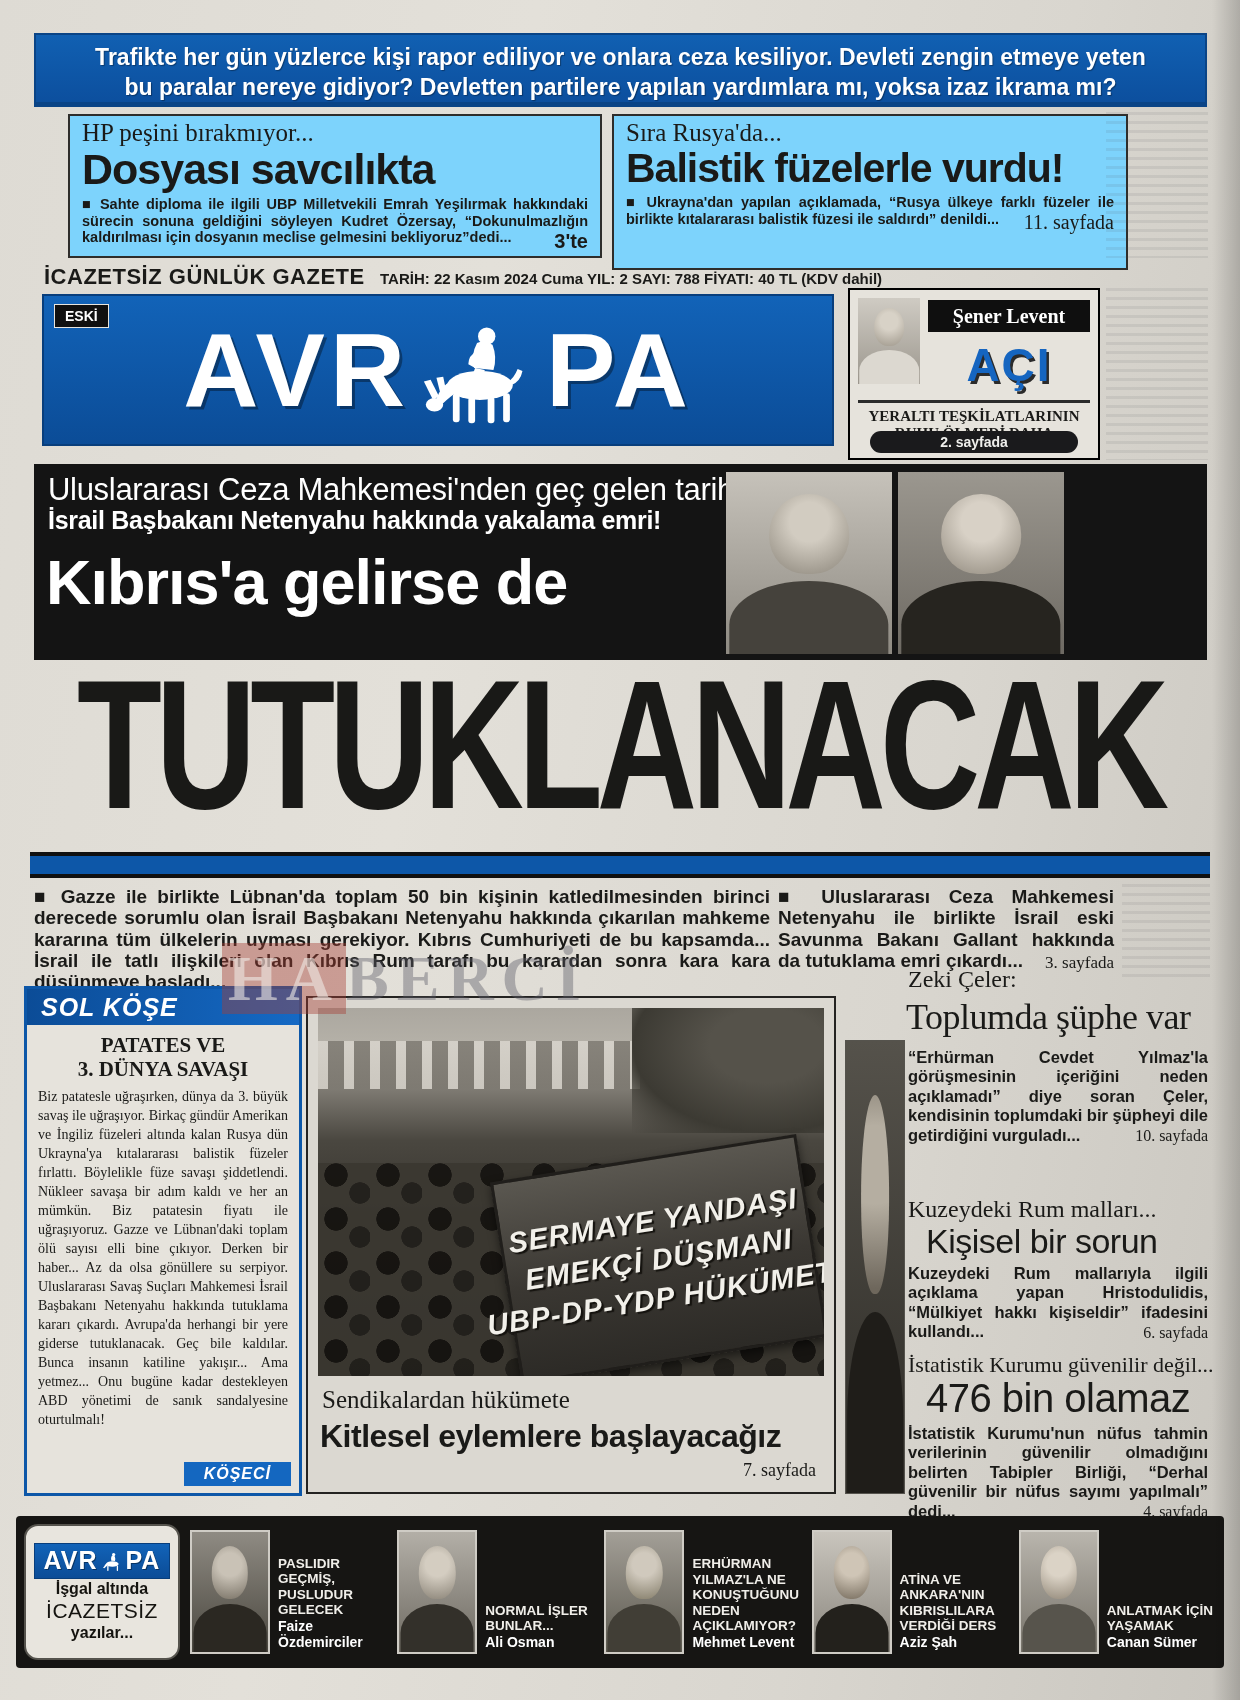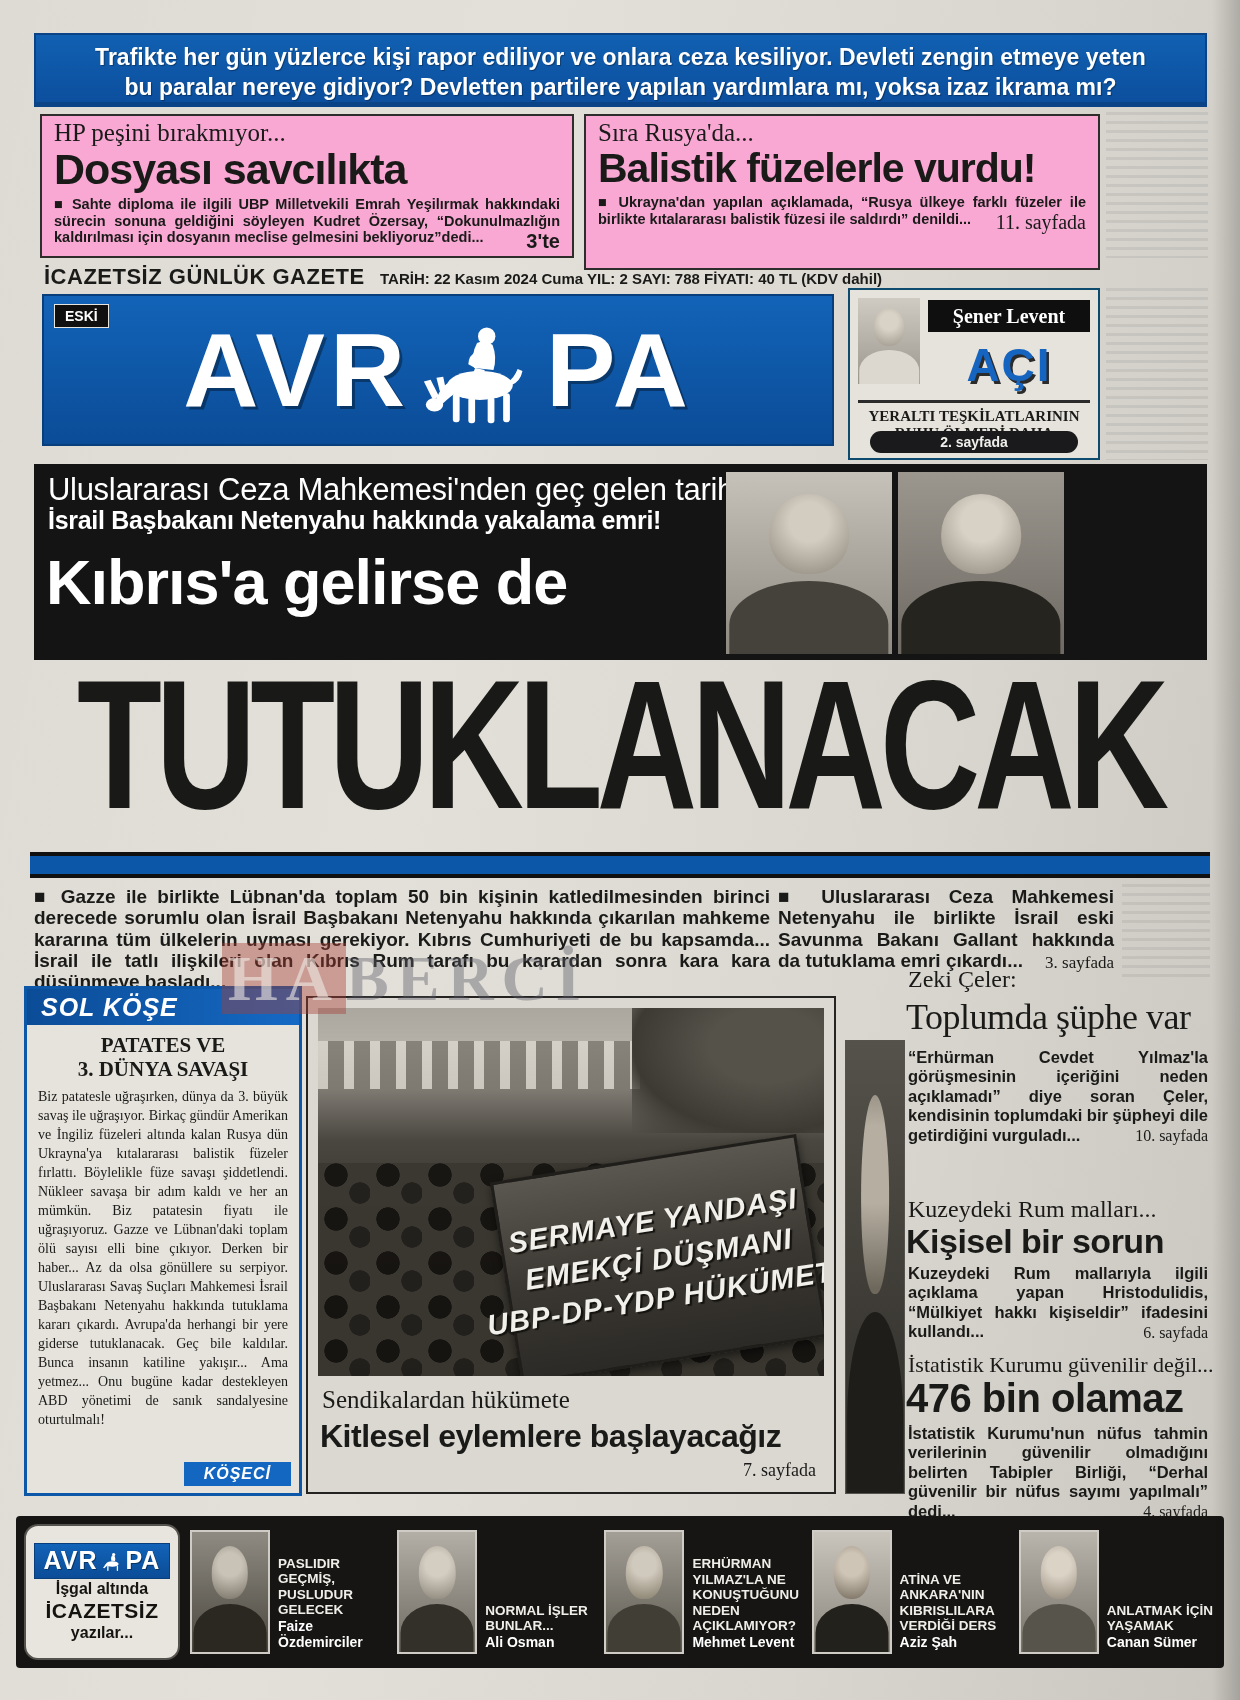--- a/index.html
+++ b/index.html
@@ -8,21 +8,21 @@
     background:linear-gradient(100deg,#dedbd4 0%,#e3e0d9 35%,#d9d6cf 70%,#c9c6bf 100%);
     font-family:"Liberation Sans",sans-serif;color:#1a1a18;
   }
   .abs{position:absolute;}
   
   .top-banner{left:34px;top:33px;width:1173px;height:74px;background:linear-gradient(180deg,#1160b2,#0c4f9e);
     border:2px solid #0a4486;border-bottom-width:5px;color:#fff;text-align:center;
     font-weight:700;font-size:23px;line-height:30px;padding-top:7px;box-sizing:border-box;
     text-shadow:1px 1px 1px rgba(0,0,0,.35);}
   
-  .story-box{background:#f9a8d4;border:2px solid #2e2d2b;box-sizing:border-box;padding:4px 12px 6px;}
+  .story-box{background:#7dd3fc;border:2px solid #2e2d2b;box-sizing:border-box;padding:4px 12px 6px;margin-left:28px;}
   .box-left{left:40px;top:114px;width:534px;height:144px;}
   .box-right{left:584px;top:114px;width:516px;height:156px;}
   .kicker-serif{font-family:"Liberation Serif",serif;font-size:25px;line-height:1.05;}
   .top-headline{font-size:43px;font-weight:700;letter-spacing:-1px;line-height:1.0;margin-top:2px;white-space:nowrap;}
   .top-headline.sz2{font-size:41px;}
   .box-body{font-size:14.5px;font-weight:700;line-height:1.14;text-align:justify;margin-top:5px;}
   .pageref{font-weight:700;}
   .pr-line{display:block;text-align:right;margin-top:-16px;font-size:20px;}
   .pr-serif{font-family:"Liberation Serif",serif;font-weight:400;}
   
@@ -31,21 +31,21 @@
   
   .slogan{left:44px;top:264px;font-size:22px;font-weight:700;letter-spacing:.5px;}
   .dateline{left:380px;top:270px;font-size:15px;font-weight:700;}
   .logo-box{left:42px;top:294px;width:792px;height:152px;background:linear-gradient(180deg,#1263b8,#0b4c97);
     border:2px solid #083e7c;box-sizing:border-box;display:flex;align-items:center;justify-content:center;gap:10px;}
   .logo-letters{font-size:104px;font-weight:700;color:#fff;letter-spacing:5px;line-height:1;
     text-shadow:3px 3px 0 rgba(0,0,0,.35);}
   .eski-tag{position:absolute;left:10px;top:8px;background:#101010;border:1px solid #e8e5de;color:#fff;
     font-size:14px;font-weight:700;padding:3px 10px;}
   
-  .levent-box{left:848px;top:288px;width:252px;height:172px;background:#e6e3dc;border:2px solid #0c4a6e;box-sizing:border-box;}
+  .levent-box{left:848px;top:288px;width:252px;height:172px;background:#e6e3dc;border:2px solid #000000;box-sizing:border-box;}
   .levent-photo{position:absolute;left:8px;top:8px;width:62px;height:86px;}
   .levent-namebar{position:absolute;left:78px;top:10px;right:8px;height:32px;background:#0f0f0f;color:#fff;
     display:flex;align-items:center;justify-content:center;font-family:"Liberation Serif",serif;font-size:20px;font-weight:700;}
   .aci{position:absolute;left:78px;top:46px;right:8px;height:58px;display:flex;align-items:center;justify-content:center;
     font-size:46px;font-weight:700;color:#1565c0;letter-spacing:2px;text-shadow:2.5px 2.5px 0 #2b2b2b;}
   .levent-rule{position:absolute;left:8px;right:8px;top:110px;height:3px;background:#2b2b2b;}
   .levent-title{position:absolute;left:2px;right:2px;top:118px;text-align:center;
     font-family:"Liberation Serif",serif;font-size:15px;font-weight:700;line-height:1.15;}
   .levent-pill{position:absolute;left:20px;right:20px;bottom:5px;height:22px;background:#1a1a1c;border-radius:12px;
     color:#efefec;font-size:14px;font-weight:700;display:flex;align-items:center;justify-content:center;}
@@ -106,33 +106,33 @@
     box-shadow:0 4px 10px rgba(0,0,0,.5);display:flex;flex-direction:column;align-items:center;justify-content:center;gap:6px;}
   .banner-line{color:#f2f0ea;font-size:29px;font-weight:700;font-style:italic;letter-spacing:1px;white-space:nowrap;
     text-shadow:2px 2px 1px #15130f;}
   .cap-kicker{position:absolute;left:14px;top:388px;font-family:"Liberation Serif",serif;font-size:25px;}
   .cap-headline{position:absolute;left:12px;top:420px;font-size:32px;font-weight:700;letter-spacing:-.5px;white-space:nowrap;}
   .cap-page{position:absolute;right:18px;top:462px;font-family:"Liberation Serif",serif;font-size:18px;}
   
   .thumb{left:845px;top:1040px;width:58px;height:452px;border:1px solid #55534d;}
   .rc-kicker{font-family:"Liberation Serif",serif;font-size:24px;}
   .rc-headline-serif{font-family:"Liberation Serif",serif;font-size:36px;letter-spacing:-.5px;white-space:nowrap;}
-  .rc-headline-sans{font-size:34px;font-weight:700;letter-spacing:-.5px;white-space:nowrap;}
+  .rc-headline-sans{font-size:34px;font-weight:400;letter-spacing:-.5px;white-space:nowrap;padding-left:20px;}
   .rc-body{width:300px;font-size:16.5px;font-weight:700;line-height:1.18;text-align:justify;}
   .rc-body .pr-line{font-size:16px;margin-top:-18px;}
   
   .bottom-strip{left:16px;top:1516px;width:1208px;height:152px;background:#161513;border-radius:4px;
     display:flex;align-items:center;gap:10px;padding:0 8px;box-sizing:border-box;}
   .brand-box{width:152px;height:132px;background:#e8e5de;border-radius:14px;border:2px solid #55534d;
     display:flex;flex-direction:column;align-items:center;justify-content:center;gap:1px;flex:none;}
   .brand-logo{width:134px;height:34px;background:linear-gradient(180deg,#1263b8,#0b4c97);border:1px solid #083e7c;
     display:flex;align-items:center;justify-content:center;gap:3px;color:#fff;font-size:25px;font-weight:700;
     letter-spacing:1px;text-shadow:1px 1px 0 rgba(0,0,0,.4);}
   .brand-l1,.brand-l3{font-size:16px;font-weight:700;color:#14130f;}
-  .brand-l2{font-size:21px;font-weight:700;color:#14130f;letter-spacing:.5px;}
+  .brand-l2{font-size:21px;font-weight:400;color:#14130f;letter-spacing:.5px;}
   .colcell{flex:1;display:flex;gap:8px;align-items:center;height:126px;min-width:0;}
   .colphoto{width:76px;height:120px;border:2px solid #cfccc5;flex:none;}
   .coltext{display:flex;flex-direction:column;justify-content:flex-end;height:116px;min-width:0;}
   .coltitle{font-size:13.5px;font-weight:700;color:#f0eee9;line-height:1.15;text-transform:uppercase;}
   .colname{font-size:14px;font-weight:700;color:#fff;}
   
   .edge-shade{right:0;top:0;width:28px;height:1700px;background:linear-gradient(90deg,rgba(0,0,0,0),rgba(0,0,0,.18));pointer-events:none;}
 </style>
 </head>
 <body>

